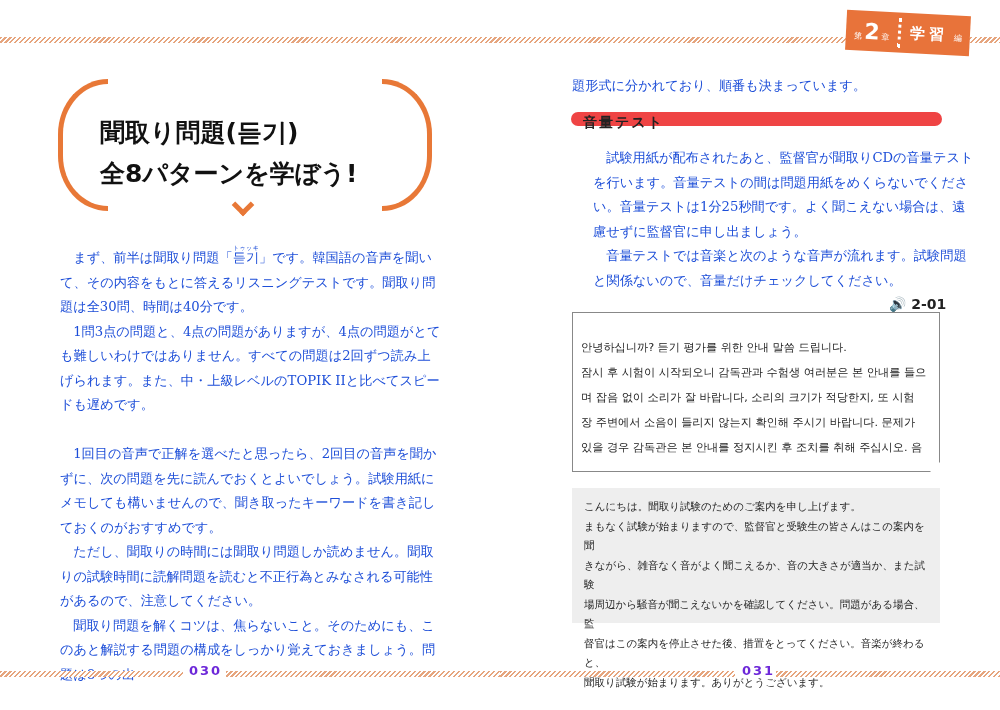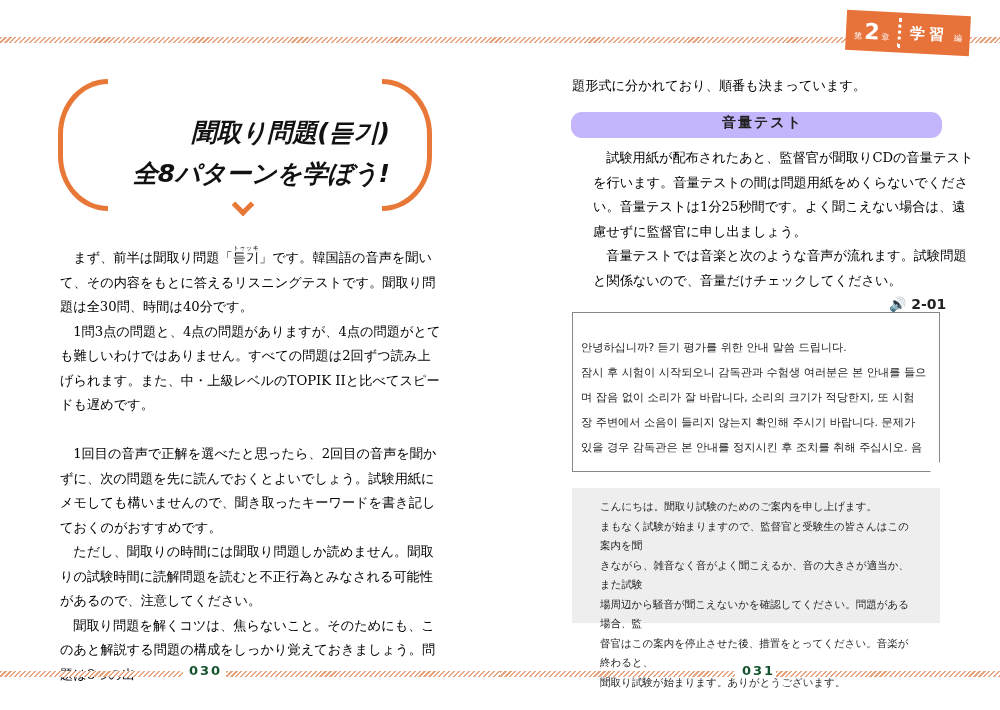--- a/index.html
+++ b/index.html
@@ -11,21 +11,21 @@
     background: repeating-linear-gradient(135deg, #e6a57e 0 1.5px, #ffffff 1.5px 3.5px);
   }
   .top-stripe { top: 37px; left: 0; width: 1000px; }
   .bottom-stripe-l1 { top: 671px; left: 0; width: 183px; }
   .bottom-stripe-l2 { top: 671px; left: 226px; width: 274px; }
   .bottom-stripe-r1 { top: 671px; left: 500px; width: 235px; }
   .bottom-stripe-r2 { top: 671px; left: 776px; width: 224px; }
 
   .page-num {
     position: absolute; top: 663px; font-family: "DejaVu Sans", sans-serif;
-    font-size: 13px; font-weight: bold; color: #14532d; letter-spacing: 2px;
+    font-size: 13px; font-weight: bold; color: #6d28d9; letter-spacing: 2px;
   }
   .page-num.left { left: 189px; }
   .page-num.right { left: 742px; }
 
   
   .chapter-tag {
     position: absolute; left: 846px; top: 13px; width: 124px; height: 40px;
     background: #e8733a; transform: rotate(3deg);
     display: flex; align-items: center; font-family: "DejaVu Sans", sans-serif; color: #fff;
   }
@@ -38,60 +38,60 @@
 
   
   .bracket {
     position: absolute; top: 79px; width: 50px; height: 132px;
     border: 5px solid #e87837;
   }
   .bracket.left { left: 58px; border-right: none; border-radius: 60px 0 0 60px / 66px 0 0 66px; }
   .bracket.right { left: 382px; border-left: none; border-radius: 0 60px 60px 0 / 0 66px 66px 0; }
   .title {
     position: absolute; left: 100px; top: 112px; width: 290px;
-    text-align: right; font-family: "DejaVu Sans", sans-serif; font-weight: bold;
-    font-size: 25px; line-height: 41px; color: #111; font-style: italic;
+    text-align: left; font-family: "DejaVu Sans", sans-serif; font-weight: bold;
+    font-size: 25px; line-height: 41px; color: #111;
   }
   .chevron {
     position: absolute; left: 235px; top: 197px; width: 16px; height: 16px;
     border-right: 5px solid #e87837; border-bottom: 5px solid #e87837; transform: rotate(45deg);
   }
 
   
-  .body-text { position: absolute; font-size: 13.2px; line-height: 24.5px; color: #000000; }
+  .body-text { position: absolute; font-size: 13.2px; line-height: 24.5px; color: #1d4ed8; }
   .left-text { left: 60px; top: 245px; width: 382px; }
   .right-text-top { left: 572px; top: 74px; width: 380px; }
   .right-text { left: 572px; top: 146px; width: 382px; margin-left: 21px; }
   .body-text p { text-indent: 1em; }
   .body-text p.noindent { text-indent: 0; }
   .gap { height: 24.5px; }
   ruby rt { font-size: 6px; font-family: "DejaVu Sans", sans-serif; }
 
   .section-head {
-    position: absolute; left: 571px; top: 112px; width: 371px; height: 26px;
-    background: #c4b5fd; border-radius: 11px;
+    position: absolute; left: 571px; top: 112px; width: 371px; height: 14px;
+    background: #ef4444; border-radius: 11px;
     font-family: "DejaVu Sans", sans-serif; font-weight: bold; font-size: 14px;
-    letter-spacing: 2px; padding-left: 12px; line-height: 21px; color: #222; text-align: center;
+    letter-spacing: 2px; padding-left: 12px; line-height: 21px; color: #222;
   }
 
   .audio-ref {
     position: absolute; left: 889px; top: 296px;
     font-family: "DejaVu Sans", sans-serif; font-size: 14px; font-weight: bold; color: #222;
   }
 
   .korean-box {
     position: absolute; left: 572px; top: 312px; width: 368px; height: 160px;
     border: 1.5px solid #888; padding: 22px 8px;
     font-family: "DejaVu Sans", sans-serif; font-size: 11.2px; line-height: 25px; color: #222;
     clip-path: polygon(0 0, 100% 0, 100% calc(100% - 10px), calc(100% - 10px) 100%, 0 100%);
   }
 
   .japanese-box {
     position: absolute; left: 572px; top: 488px; width: 368px; height: 135px;
-    background: #eeeeee; padding: 9px 28px;
+    background: #eeeeee; padding: 9px 12px;
     font-size: 10.5px; line-height: 19.5px; color: #222;
   }
 </style>
 </head>
 <body>
 
 <div class="stripe top-stripe"></div>
 
 <div class="chapter-tag">
   <div class="num-part">

